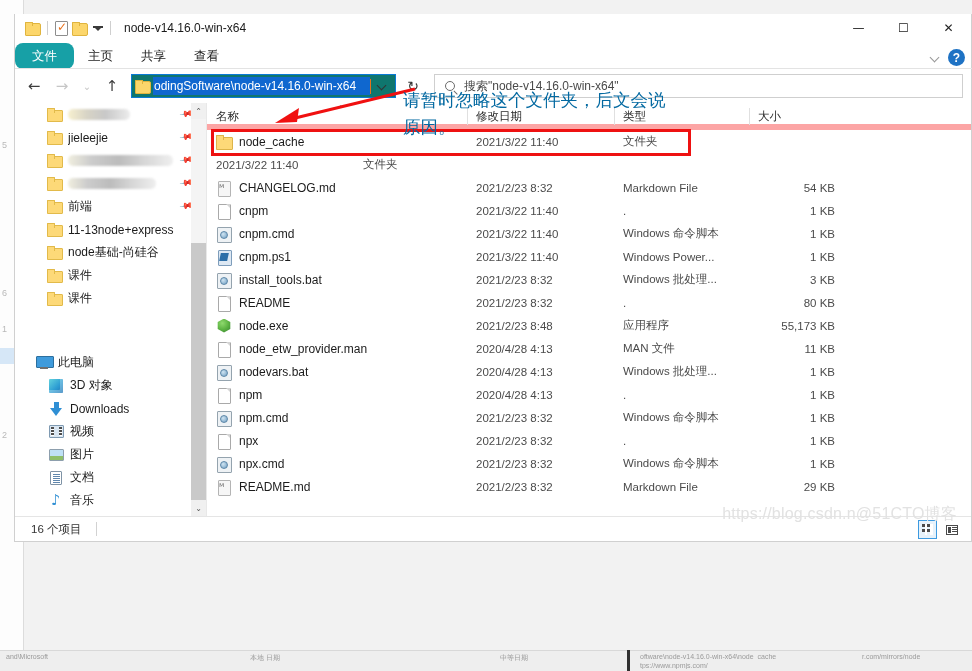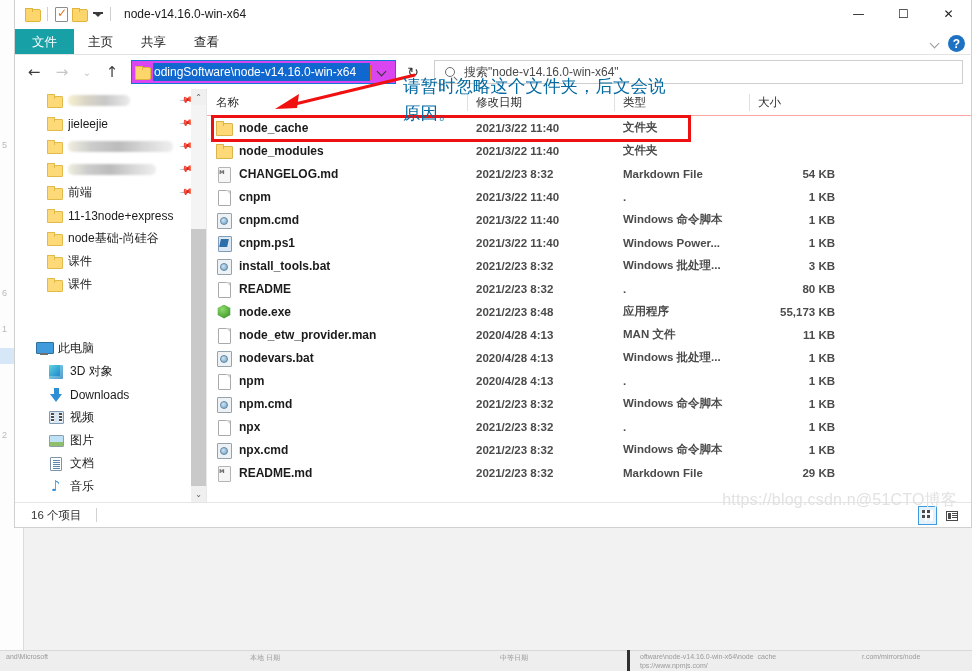--- a/index.html
+++ b/index.html
@@ -31,21 +31,21 @@
     position: absolute; top: 653px; font-size: 7px; color: #9a9a9a;
     white-space: nowrap; overflow: hidden;
   }
   #bg-bottom-divider {
     position: absolute; left: 627px; top: 650px; width: 3px; height: 21px;
     background: #303030;
   }
 
   
   #explorer {
-    position: absolute; left: 14px; top: 0; width: 958px; height: 528px;
+    position: absolute; left: 14px; top: 14px; width: 958px; height: 528px;
     background: #ffffff; border: 1px solid #d0d0d0; border-top: none;
     display: flex; flex-direction: column;
   }
 
   
   #titlebar {
     height: 28px; display: flex; align-items: center;
     background: #ffffff; flex: none; position: relative;
   }
   .qat { display: flex; align-items: center; gap: 4px; padding-left: 10px; }
@@ -92,21 +92,21 @@
     font-family: "DejaVu Sans", sans-serif;
   }
 
   
   #ribbon {
     height: 27px; display: flex; align-items: flex-end; flex: none;
     background: #ffffff; position: relative;
   }
   .rtab {
     height: 26px; padding: 0 14px; display: flex; align-items: center;
-    font-size: 12.5px; color: #222; white-space: nowrap;
+    font-size: 12.5px; color: #222; white-space: nowrap; border-radius: 8px;
   }
   .rtab.file {
     background: #17a0a6; color: #ffffff; font-size: 12.5px;
     padding: 0 17px; height: 26px;
   }
   #ribbon-right {
     position: absolute; right: 6px; bottom: 3px;
     display: flex; align-items: center; gap: 8px;
   }
   .chev-sm {
@@ -134,21 +134,21 @@
   }
   .navbtn {
     width: 26px; height: 26px; display: flex; align-items: center;
     justify-content: center; font-size: 15px; color: #3c3c3c;
     font-family: "DejaVu Sans", sans-serif;
   }
   .navbtn.dim { color: #c6c6c6; }
   .navbtn.small { width: 20px; font-size: 10px; }
   #addressbar {
     flex: none; width: 265px; height: 24px; margin-left: 4px;
-    border: 1px solid #0a7ad6; background: #d946ef;
+    border: 1px solid #0a7ad6; background: #0f766e;
     display: flex; align-items: center; padding: 0 2px 0 3px;
   }
   #addr-sel {
     flex: 1; height: 18px; background: #0f67cf; color: #ffffff;
     font-size: 12px; line-height: 18px; padding: 0 1px;
     white-space: nowrap; overflow: hidden; margin-left: 3px;
     font-family: "Liberation Sans", sans-serif;
   }
   #addr-caret { width: 1px; height: 15px; background: #e8701a; }
   #addr-drop {
@@ -335,21 +335,21 @@
   #side-sb-down { bottom: 0; }
   #side-sb-thumb {
     position: absolute; left: 0; width: 15px; top: 140px; height: 360px;
     background: #c9c9c9;
   }
 
   
   #filepane { flex: 1; position: relative; min-width: 0; background: #fff; }
   #colhdr {
     height: 27px; display: flex; position: relative;
-    border-bottom: 1px solid #fca5a5; font-size: 11.5px; color: #2b2b2b;
+    border-bottom: 6px solid #fca5a5; font-size: 11.5px; color: #2b2b2b;
   }
   .col {
     height: 27px; display: flex; align-items: center; padding-left: 9px;
     position: relative; white-space: nowrap;
   }
   .col + .col::before {
     content: ""; position: absolute; left: 0; top: 5px;
     width: 1px; height: 17px; background: #e0e0e0;
   }
   #sort-caret {
@@ -357,21 +357,21 @@
     color: #7a7a7a; font-family: "DejaVu Sans", sans-serif;
   }
   .c-name { width: 260px; }
   .c-date { width: 147px; }
   .c-type { width: 135px; }
   .c-size { width: 90px; }
 
   #rows { position: relative; }
   .frow {
     height: 23px; display: flex; align-items: center; font-size: 12px;
-    color: #1b1b1b; white-space: nowrap; font-weight: bold;
+    color: #1b1b1b; white-space: nowrap;
   }
   .fc { height: 23px; display: flex; align-items: center; padding-left: 9px; }
   .fc.name { width: 260px; gap: 7px; }
   .fc.date { width: 147px; color: #4b4b4b; font-size: 11.5px; }
   .fc.type { width: 135px; color: #4b4b4b; font-size: 11.5px; overflow: hidden; }
   .fc.size {
     width: 90px; color: #4b4b4b; font-size: 11.5px;
     justify-content: flex-end; padding-right: 4px; padding-left: 0;
   }
 
@@ -738,24 +738,20 @@
           <div class="frow">
             <div class="fc name">
               <span class="fi folder"></span>
               <span>node_cache</span>
             </div>
             <div class="fc date">2021/3/22 11:40</div>
             <div class="fc type">文件夹</div>
             <div class="fc size"></div>
           </div>
           <div class="frow">
-            <div class="fc name">
-              <span class="fi folder"></span>
-              <span>node_modules</span>
-            </div>
             <div class="fc date">2021/3/22 11:40</div>
             <div class="fc type">文件夹</div>
             <div class="fc size"></div>
           </div>
           <div class="frow">
             <div class="fc name">
               <span class="fi md"></span>
               <span>CHANGELOG.md</span>
             </div>
             <div class="fc date">2021/2/23 8:32</div>

